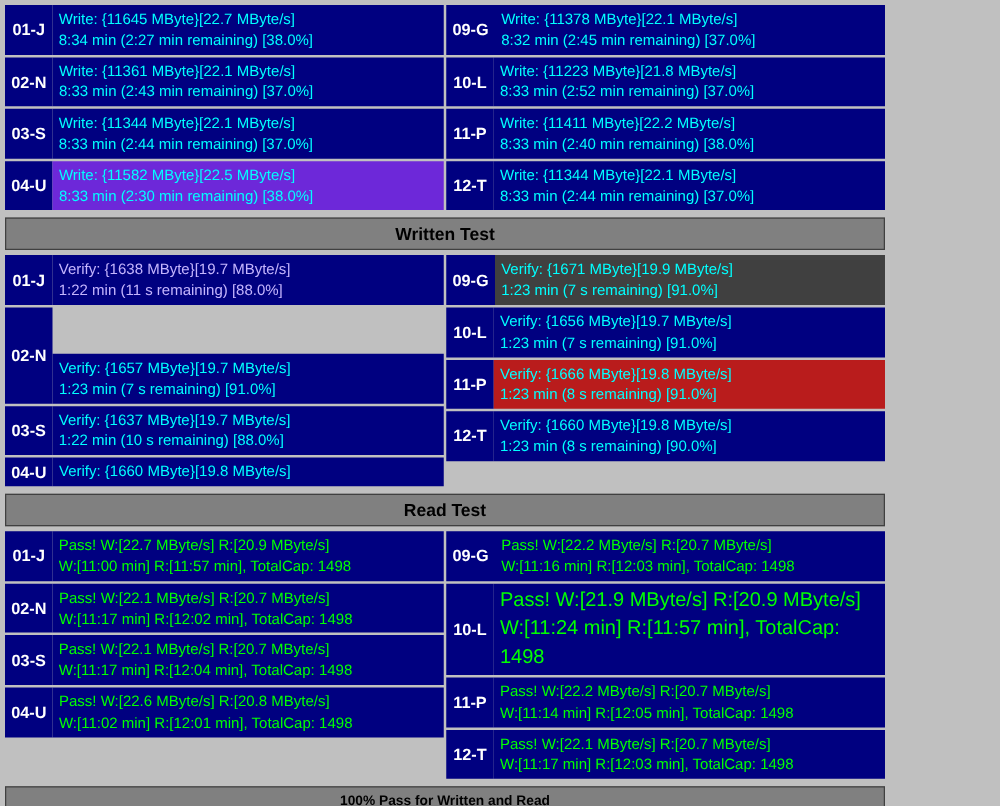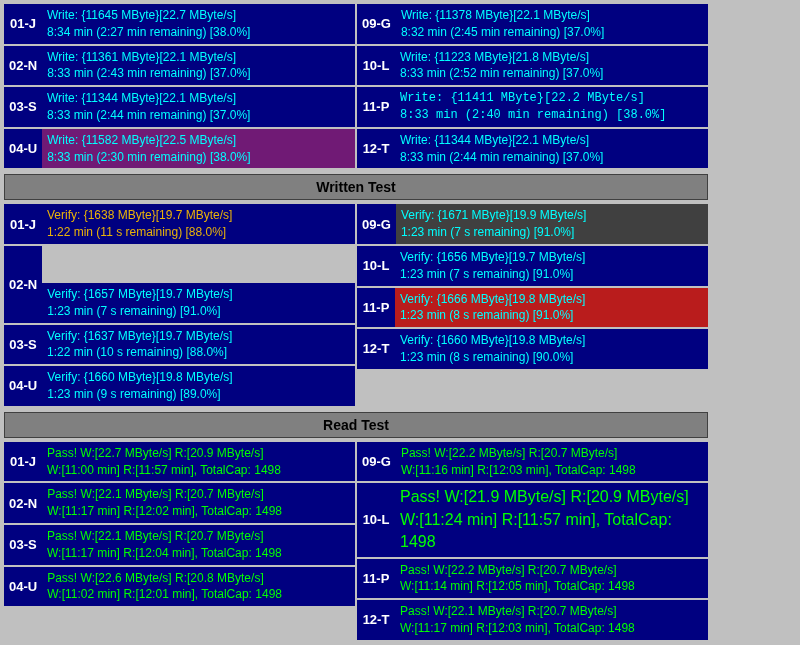--- a/index.html
+++ b/index.html
@@ -78,21 +78,21 @@
           </div>
           <div style="display: flex; margin-bottom: 2px;">
             <div class="row-id" style="background: rgb(0, 0, 128); color: rgb(255, 255, 255); font-weight: bold; padding: 4px 5px; display: flex; align-items: center; justify-content: center; min-width: 38px; font-size: 13px;">03-S</div>
             <div style="flex: 1 1 0%; padding: 3px 5px; line-height: 1.4; font-size: 12px; background: rgb(0, 0, 128); color: rgb(0, 255, 255);">
               <div>Write: {11344 MByte}[22.1 MByte/s]</div>
               <div>8:33 min (2:44 min remaining)  [37.0%]</div>
             </div>
           </div>
           <div style="display: flex; margin-bottom: 2px;">
             <div class="row-id" style="background: rgb(0, 0, 128); color: rgb(255, 255, 255); font-weight: bold; padding: 4px 5px; display: flex; align-items: center; justify-content: center; min-width: 38px; font-size: 13px;">04-U</div>
-            <div style="flex: 1 1 0%; padding: 3px 5px; line-height: 1.4; font-size: 12px; background: #701a75; color: rgb(0, 255, 255);">
+            <div style="flex: 1 1 0%; padding: 3px 5px; line-height: 1.4; font-size: 12px; background: #6d28d9; color: rgb(0, 255, 255);">
               <div>Write: {11582 MByte}[22.5 MByte/s]</div>
               <div>8:33 min (2:30 min remaining)  [38.0%]</div>
             </div>
           </div>
         </div>
       <div id="written-right">
           <div style="display: flex; margin-bottom: 2px;">
             <div class="row-id" style="background: rgb(0, 0, 128); color: rgb(255, 255, 255); font-weight: bold; padding: 4px 5px; display: flex; align-items: center; justify-content: center; min-width: 38px; font-size: 13px;">09-G</div>
             <div style="flex: 1 1 0%; padding: 3px 5px; line-height: 1.4; font-size: 12px; background: rgb(0, 0, 128); color: rgb(0, 255, 255);">
               <div>Write: {11378 MByte}[22.1 MByte/s]</div>
@@ -101,21 +101,21 @@
           </div>
           <div style="display: flex; margin-bottom: 2px;">
             <div class="row-id" style="background: rgb(0, 0, 128); color: rgb(255, 255, 255); font-weight: bold; padding: 4px 5px; display: flex; align-items: center; justify-content: center; min-width: 38px; font-size: 13px;">10-L</div>
             <div style="flex: 1 1 0%; padding: 3px 5px; line-height: 1.4; font-size: 12px; background: rgb(0, 0, 128); color: rgb(0, 255, 255);">
               <div>Write: {11223 MByte}[21.8 MByte/s]</div>
               <div>8:33 min (2:52 min remaining)  [37.0%]</div>
             </div>
           </div>
           <div style="display: flex; margin-bottom: 2px;">
             <div class="row-id" style="background: rgb(0, 0, 128); color: rgb(255, 255, 255); font-weight: bold; padding: 4px 5px; display: flex; align-items: center; justify-content: center; min-width: 38px; font-size: 13px;">11-P</div>
-            <div style="flex: 1 1 0%; padding: 3px 5px; line-height: 1.4; font-size: 12px; background: rgb(0, 0, 128); color: rgb(0, 255, 255); font-family: Liberation Mono, monospace;">
+            <div style="flex: 1 1 0%; padding: 3px 5px; line-height: 1.4; font-size: 12px; background: rgb(0, 0, 128); color: rgb(0, 255, 255);">
               <div>Write: {11411 MByte}[22.2 MByte/s]</div>
               <div>8:33 min (2:40 min remaining)  [38.0%]</div>
             </div>
           </div>
           <div style="display: flex; margin-bottom: 2px;">
             <div class="row-id" style="background: rgb(0, 0, 128); color: rgb(255, 255, 255); font-weight: bold; padding: 4px 5px; display: flex; align-items: center; justify-content: center; min-width: 38px; font-size: 13px;">12-T</div>
             <div style="flex: 1 1 0%; padding: 3px 5px; line-height: 1.4; font-size: 12px; background: rgb(0, 0, 128); color: rgb(0, 255, 255);">
               <div>Write: {11344 MByte}[22.1 MByte/s]</div>
               <div>8:33 min (2:44 min remaining)  [37.0%]</div>
             </div>
@@ -124,21 +124,21 @@
     </div>
   </div>
 
   <div class="section-header">Written Test</div>
 
   <div>
     <div class="half-row" id="verify-rows">
       <div id="verify-left">
           <div style="display: flex; margin-bottom: 2px;">
             <div class="row-id" style="background: rgb(0, 0, 128); color: rgb(255, 255, 255); font-weight: bold; padding: 4px 5px; display: flex; align-items: center; justify-content: center; min-width: 38px; font-size: 13px;">01-J</div>
-            <div style="flex: 1 1 0%; padding: 3px 5px; line-height: 1.4; font-size: 12px; background: rgb(0, 0, 128); color: #eab308;">
+            <div style="flex: 1 1 0%; padding: 3px 5px; line-height: 1.4; font-size: 12px; background: rgb(0, 0, 128); color: #c4b5fd;">
               <div>Verify: {1638 MByte}[19.7 MByte/s]</div>
               <div>1:22 min (11 s remaining)  [88.0%]</div>
             </div>
           </div>
           <div style="display: flex; margin-bottom: 2px;">
             <div class="row-id" style="background: rgb(0, 0, 128); color: rgb(255, 255, 255); font-weight: bold; padding: 4px 5px; display: flex; align-items: center; justify-content: center; min-width: 38px; font-size: 13px;">02-N</div>
             <div style="flex: 1 1 0%; padding: 3px 5px; line-height: 1.4; font-size: 12px; background: rgb(0, 0, 128); color: rgb(0, 255, 255); margin-top: 37px;">
               <div>Verify: {1657 MByte}[19.7 MByte/s]</div>
               <div>1:23 min (7 s remaining)  [91.0%]</div>
             </div>
@@ -147,21 +147,20 @@
             <div class="row-id" style="background: rgb(0, 0, 128); color: rgb(255, 255, 255); font-weight: bold; padding: 4px 5px; display: flex; align-items: center; justify-content: center; min-width: 38px; font-size: 13px;">03-S</div>
             <div style="flex: 1 1 0%; padding: 3px 5px; line-height: 1.4; font-size: 12px; background: rgb(0, 0, 128); color: rgb(0, 255, 255);">
               <div>Verify: {1637 MByte}[19.7 MByte/s]</div>
               <div>1:22 min (10 s remaining)  [88.0%]</div>
             </div>
           </div>
           <div style="display: flex; margin-bottom: 2px;">
             <div class="row-id" style="background: rgb(0, 0, 128); color: rgb(255, 255, 255); font-weight: bold; padding: 4px 5px; display: flex; align-items: center; justify-content: center; min-width: 38px; font-size: 13px;">04-U</div>
             <div style="flex: 1 1 0%; padding: 3px 5px; line-height: 1.4; font-size: 12px; background: rgb(0, 0, 128); color: rgb(0, 255, 255);">
               <div>Verify: {1660 MByte}[19.8 MByte/s]</div>
-              <div>1:23 min (9 s remaining)  [89.0%]</div>
             </div>
           </div>
         </div>
       <div id="verify-right">
           <div style="display: flex; margin-bottom: 2px;">
             <div class="row-id" style="background: rgb(0, 0, 128); color: rgb(255, 255, 255); font-weight: bold; padding: 4px 5px; display: flex; align-items: center; justify-content: center; min-width: 38px; font-size: 13px;">09-G</div>
             <div style="flex: 1 1 0%; padding: 3px 5px; line-height: 1.4; font-size: 12px; background: #404040; color: rgb(0, 255, 255);">
               <div>Verify: {1671 MByte}[19.9 MByte/s]</div>
               <div>1:23 min (7 s remaining)  [91.0%]</div>
             </div>

